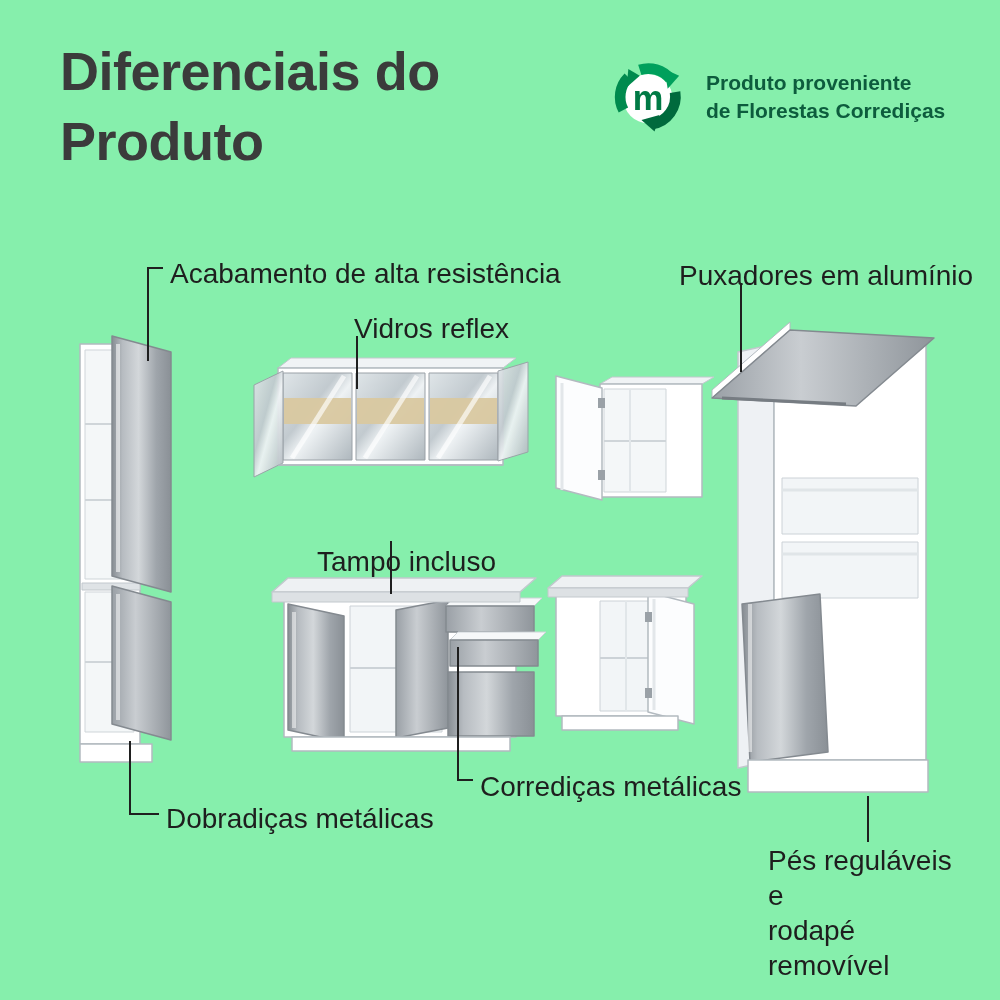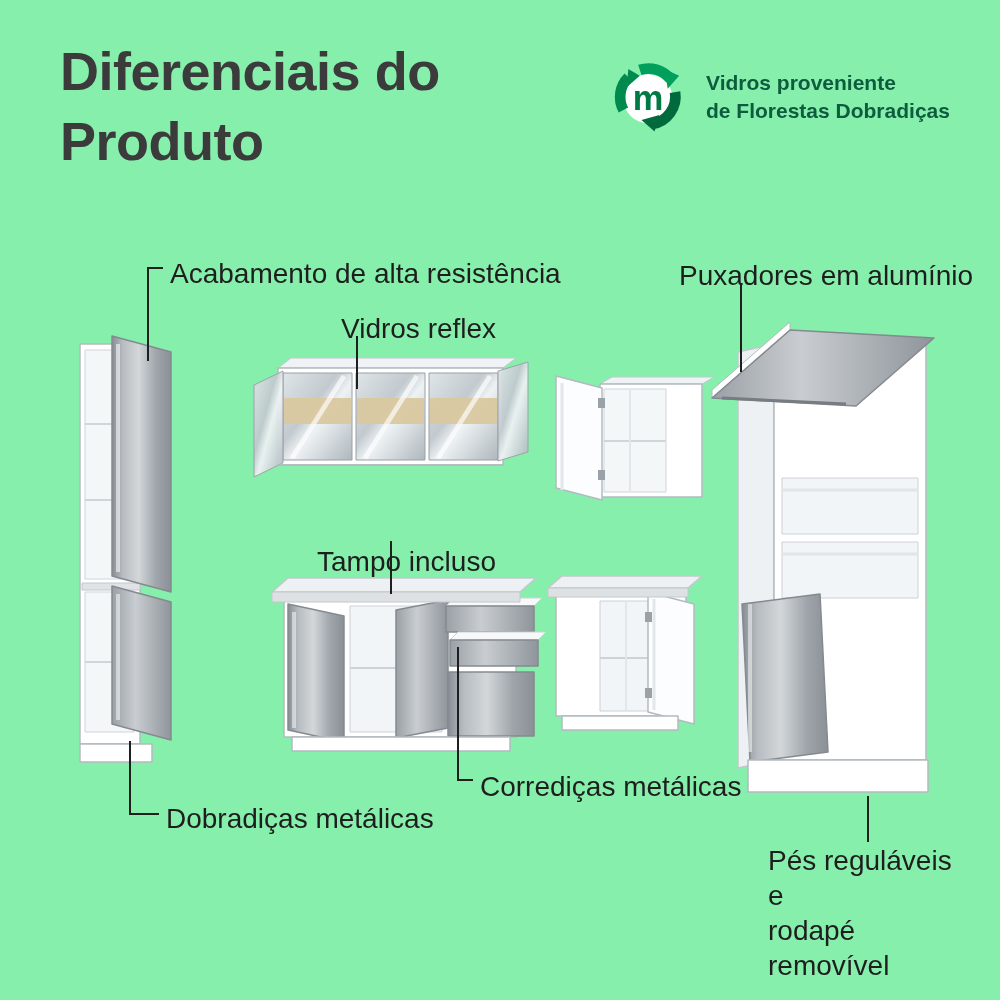--- a/index.html
+++ b/index.html
@@ -21,21 +21,21 @@
   .eco-text {
     font-size:21px; font-weight:700; color:#0d5c3d; line-height:1.32;
   }
   .art { position:absolute; left:0; top:0; width:1000px; height:1000px; }
   .callout {
     position:absolute; font-size:28px; color:#1e1e1e; white-space:nowrap;
     line-height:1.25;
   }
   .callout.center { text-align:left; white-space:pre-line; }
   #c-acabamento { left:170px; top:256px; }
-  #c-vidros     { left:341px; top:311px; }
+  #c-vidros     { left:354px; top:311px; }
   #c-puxadores  { left:679px; top:258px; }
   #c-tampo      { left:317px; top:544px; }
   #c-corredicas { left:480px; top:769px; }
   #c-dobradicas { left:166px; top:801px; }
   #c-pes        { left:768px; top:843px; width:204px; }
 </style>
 </head>
 <body>
 
 <div class="canvas">
@@ -50,22 +50,22 @@
         <path d="M20,66 A34,34 0 0 1 26,26" stroke="#008a4e" stroke-width="13"></path>
         <path d="M40,17 A34,34 0 0 1 77,28" stroke="#00a05c" stroke-width="13"></path>
         <path d="M83,44 A34,34 0 0 1 55,83" stroke="#006a3d" stroke-width="13"></path>
       </g>
       <polygon points="26,16 40,24 24,38" fill="#008a4e"></polygon>
       <polygon points="70,16 88,24 74,40" fill="#00a05c"></polygon>
       <polygon points="42,78 58,92 64,72" fill="#006a3d"></polygon>
       <text x="50" y="66" text-anchor="middle" font-size="42" font-weight="bold" fill="#007a45" font-family="Liberation Sans, sans-serif">m</text>
     </svg>
     <div class="eco-text">
-      <div>Vidros proveniente</div>
-      <div>de Florestas Dobradiças</div>
+      <div>Produto proveniente</div>
+      <div>de Florestas Corrediças</div>
     </div>
   </div>
 
   <svg class="art" viewBox="0 0 1000 1000">
     <defs>
       <linearGradient id="gdoorH" x1="0" y1="0" x2="1" y2="0">
         <stop offset="0" stop-color="#878d93"></stop>
         <stop offset="0.18" stop-color="#b7bcc1"></stop>
         <stop offset="0.45" stop-color="#d3d7da"></stop>
         <stop offset="0.75" stop-color="#9fa5ab"></stop>

